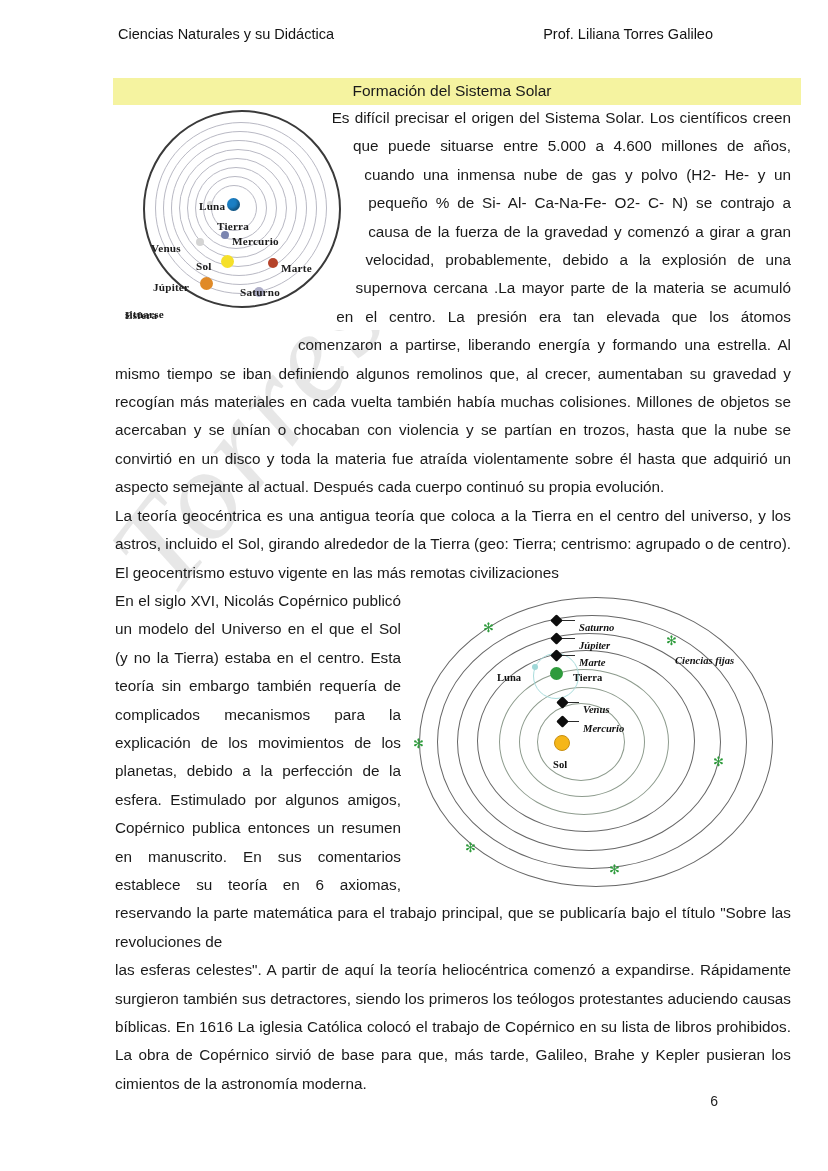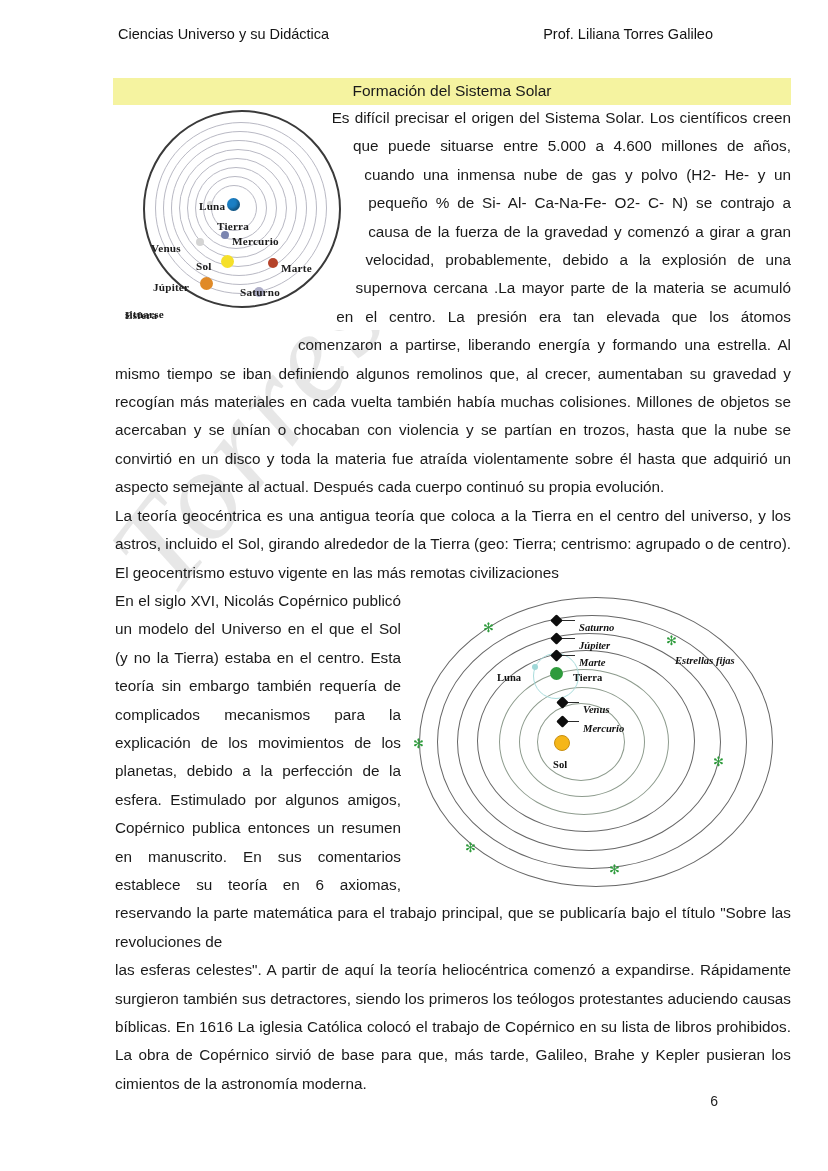--- a/index.html
+++ b/index.html
@@ -60,21 +60,21 @@
 
   
   #title-bar {
     position: absolute;
     left: 113px;
     top: 78px;
     width: 678px;
     background: #f5f3a0;
     text-align: center;
     font-size: 15.5px;
-    padding: 4px 0 5px 0;
+    padding: 4px 10px 5px 0;
     z-index: 3;
   }
 
   
   #content {
     position: absolute;
     left: 115px;
     top: 104px;
     width: 676px;
     z-index: 2;
@@ -185,21 +185,21 @@
 </head>
 <body>
 
 <div id="page">
 
   <div id="watermark">
     <div class="wm-text">Torres Verdún</div>
   </div>
 
   <div id="header">
-    <span>Ciencias Universo y su Didáctica</span>
+    <span>Ciencias Naturales y su Didáctica</span>
     <span>Prof. Liliana Torres Galileo</span>
   </div>
 
   <div id="title-bar">Formación del Sistema Solar</div>
 
   <div id="content">
 
     <div class="fig-left">
       <div class="geo-fig">
 
@@ -277,21 +277,21 @@
         <div class="star" style="left:196px; top:272px;">✻</div>
 
         <div class="helio-label" style="left:166px; top:23px;">Saturno</div>
         <div class="helio-label" style="left:166px; top:41px;">Júpiter</div>
         <div class="helio-label" style="left:166px; top:58px;">Marte</div>
         <div class="helio-label upright" style="left:84px; top:73px;">Luna</div>
         <div class="helio-label upright" style="left:160px; top:73px;">Tierra</div>
         <div class="helio-label" style="left:170px; top:105px;">Venus</div>
         <div class="helio-label" style="left:170px; top:124px;">Mercurio</div>
         <div class="helio-label upright" style="left:140px; top:160px;">Sol</div>
-        <div class="helio-label" style="left:262px; top:56px;">Estrellas fijas</div>
+        <div class="helio-label" style="left:262px; top:56px;">Ciencias fijas</div>
       </div>
     </div>
 
     <p class="just">En el siglo XVI, Nicolás Copérnico publicó un modelo del Universo en el que el Sol (y no la Tierra) estaba en el centro. Esta teoría sin embargo también requería de complicados mecanismos para la explicación de los movimientos de los planetas, debido a la perfección de la esfera. Estimulado por algunos amigos, Copérnico publica entonces un resumen en manuscrito. En sus comentarios establece su teoría en 6 axiomas, reservando la parte matemática para el trabajo principal, que se publicaría bajo el título "Sobre las revoluciones de</p>
     <p class="just">las esferas celestes". A partir de aquí la teoría heliocéntrica comenzó a expandirse. Rápidamente surgieron también sus detractores, siendo los primeros los teólogos protestantes aduciendo causas bíblicas. En 1616 La iglesia Católica colocó el trabajo de Copérnico en su lista de libros prohibidos. La obra de Copérnico sirvió de base para que, más tarde, Galileo, Brahe y Kepler pusieran los cimientos de la astronomía moderna.</p>
   </div>
 
   <div id="page-number">6</div>
 
 </div>

